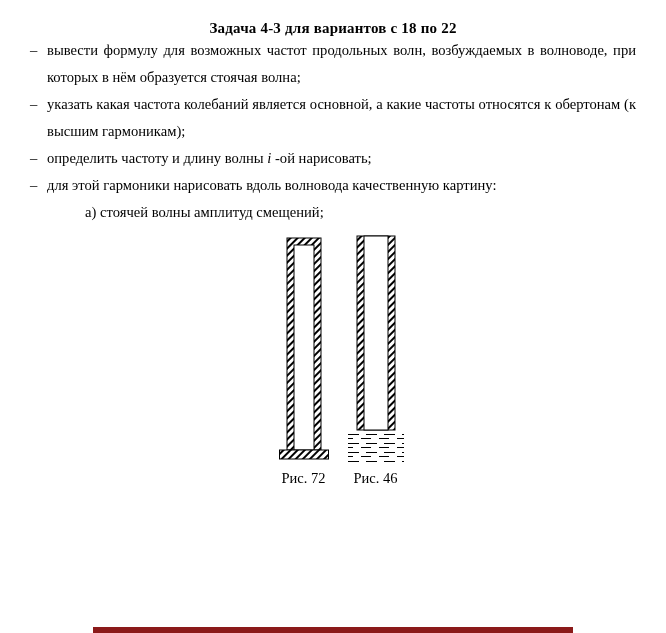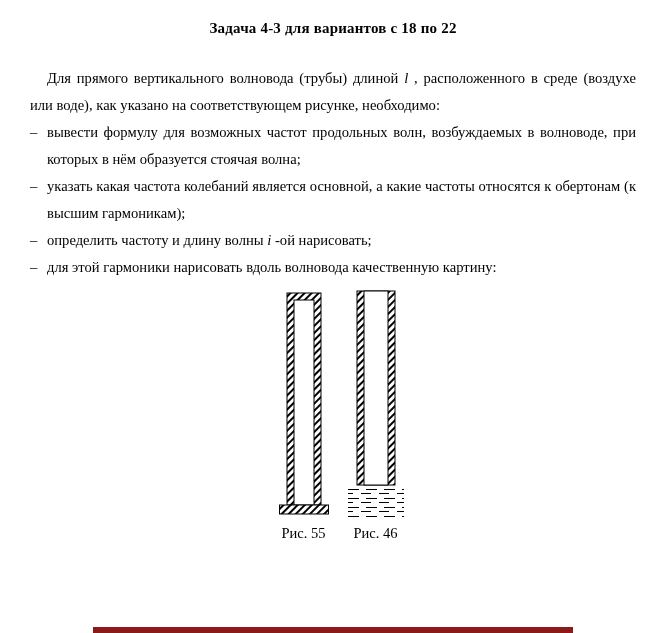--- a/index.html
+++ b/index.html
@@ -67,50 +67,50 @@
       <line x1="13" y1="6.5" x2="18" y2="6.5" stroke="#000000" stroke-width="1"></line>
       <line x1="0" y1="6.5" x2="5" y2="6.5" stroke="#000000" stroke-width="1"></line>
     </pattern>
   </defs>
 </svg>
 
 <div class="page">
 
   <div class="title">Задача 4-3 для вариантов с 18 по 22</div>
 
-  <p class="intro"><span>Для прямого вертикального волновода (трубы) длиной </span><span class="mi">l</span><span> , расположенного в среде (воздухе или воде), как указано на соответствующем рисунке, необходимо:</span></p>
 
   <div class="task-list">
     <div class="li">
       <span class="marker">–</span>
       <span class="li-text">вывести формулу для возможных частот продольных волн, возбуждаемых в волноводе, при которых в нём образуется стоячая волна;</span>
     </div>
     <div class="li">
       <span class="marker">–</span>
       <span class="li-text">указать какая частота колебаний является основной, а какие частоты относятся к обертонам (к высшим гармоникам);</span>
     </div>
     <div class="li">
       <span class="marker">–</span>
       <span class="li-text"><span>определить частоту и длину волны </span><span class="mi">i</span><span> -ой нарисовать;</span></span>
     </div>
     <div class="li">
       <span class="marker">–</span>
       <span class="li-text">для этой гармоники нарисовать вдоль волновода качественную картину:</span>
     </div>
+    <div class="subitem">а) стоячей волны амплитуд смещений;</div>
   </div>
 
   <div class="figures">
 
     <div class="fig">
       <svg width="50" height="230">
         <rect x="8" y="4" width="34" height="212" fill="url(#hatch)" stroke="#000" stroke-width="1"></rect>
         <rect x="15" y="11" width="20" height="205" fill="#ffffff" stroke="#000" stroke-width="1"></rect>
         <rect x="0.5" y="216" width="49" height="9" fill="url(#hatch)" stroke="#000" stroke-width="1"></rect>
       </svg>
-      <div class="fig-label">Рис. 55</div>
+      <div class="fig-label">Рис. 72</div>
     </div>
 
 
 
     <div class="fig">
       <svg width="56" height="230">
         <rect x="0" y="196" width="56" height="32" fill="url(#water)"></rect>
         <rect x="9" y="2" width="38" height="194" fill="url(#hatch)" stroke="#000" stroke-width="1"></rect>
         <rect x="16" y="2" width="24" height="194" fill="#ffffff" stroke="#000" stroke-width="1"></rect>
       </svg>

